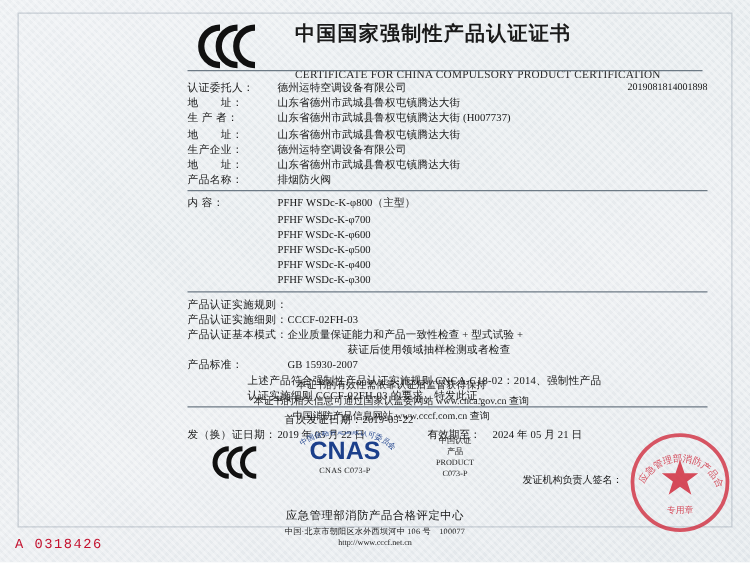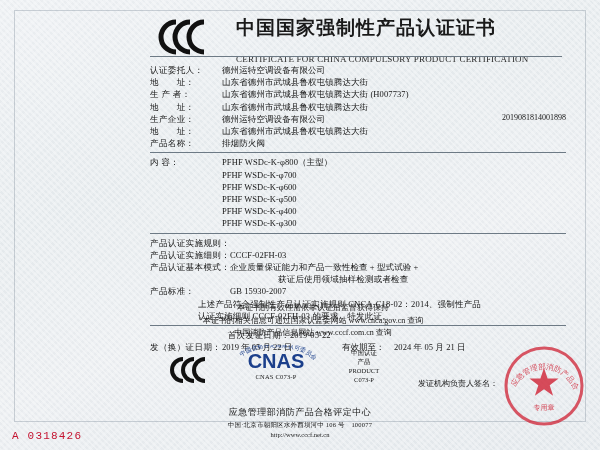--- a/index.html
+++ b/index.html
@@ -51,21 +51,21 @@
     width: 70px; height: 42px;
   }
   .ccc-logo-main svg { display: block; }
   .title-block {
     position: absolute;
     left: 236px; top: 6px;
     width: 330px;
     text-align: left;
   }
   .title-cn {
-    font-size: 19px;
+    font-size: 16px;
     font-weight: bold;
     color: #1a1a1a;
     letter-spacing: 1px;
     line-height: 20px;
   }
   .title-en {
     font-size: 9px;
     color: #2a2a2a;
     letter-spacing: .2px;
     line-height: 14px;
@@ -105,21 +105,20 @@
     letter-spacing: .1px;
   }
   .sub {
     padding-left: 72px;
   }
   .cert-no {
     position: absolute;
     right: 0; top: 0;
     font-size: 8px;
     color: #161616;
-    margin-top: 48px;
   }
   .free-line {
     letter-spacing: .2px;
     margin-left: 48px;
   }
   .hr-thin {
     height: 1px;
     background: #6d7a85;
     margin: 3px 0 3px 0;
   }

